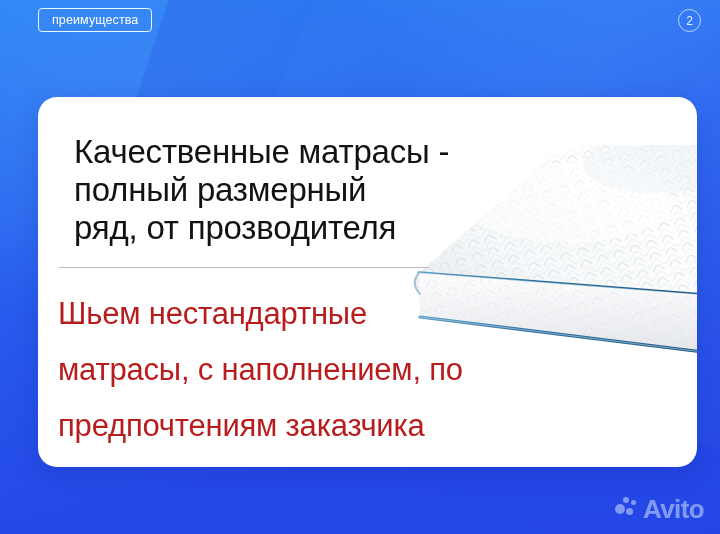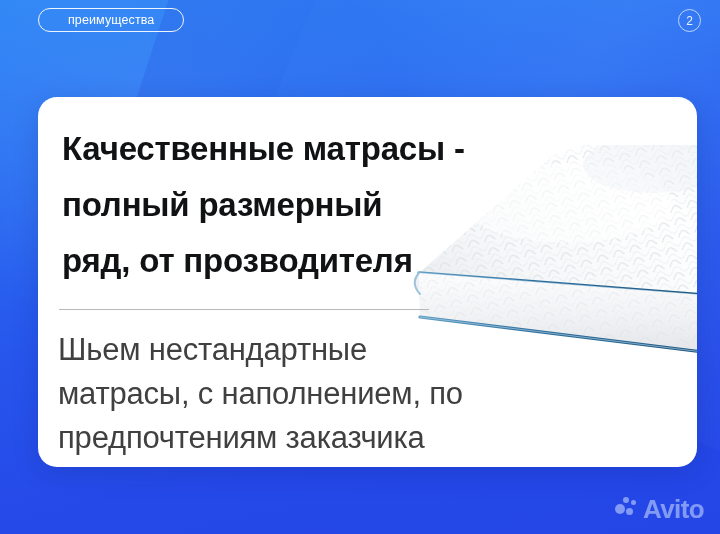--- a/index.html
+++ b/index.html
@@ -47,25 +47,25 @@
     background: radial-gradient(ellipse at center, rgba(120,195,255,0.22) 0%, rgba(120,195,255,0) 70%);
     pointer-events: none;
   }
 
   
   .badge-pill {
     position: absolute;
     left: 38px;
     top: 8px;
     height: 22px;
-    padding: 0 29px;
+    padding: 0 13px;
     display: flex;
     align-items: center;
     border: 1.5px solid rgba(255,255,255,0.92);
-    border-radius: 12px;
+    border-radius: 4px;
     color: #ffffff;
     font-size: 12.5px;
     letter-spacing: 0.1px;
     white-space: nowrap;
   }
 
   
   .page-circle {
     position: absolute;
     right: 19px;
@@ -96,39 +96,39 @@
   }
 
   .card-text {
     position: absolute;
     left: 20px;
     top: 20px;
     width: 500px;
     z-index: 3;
   }
   .headline {
-    margin: 4px;
+    margin: 16px;
     color: #111214;
     font-size: 33px;
-    line-height: 56px;
-    font-weight: 700;
+    line-height: 38px;
+    font-weight: 400;
     letter-spacing: -0.2px;
     white-space: pre-line;
   }
   .divider {
     width: 370px;
     height: 1px;
     background: #b9b9bd;
     margin: 20px 0 18px 1px;
   }
   .subline {
     margin: 0;
-    color: #404040;
+    color: #b91c1c;
     font-size: 31px;
-    line-height: 44px;
+    line-height: 56px;
     font-weight: 400;
     letter-spacing: -0.2px;
     white-space: pre-line;
   }
 
   
   .mattress-wrap {
     position: absolute;
     right: -6px;
     top: 48px;

